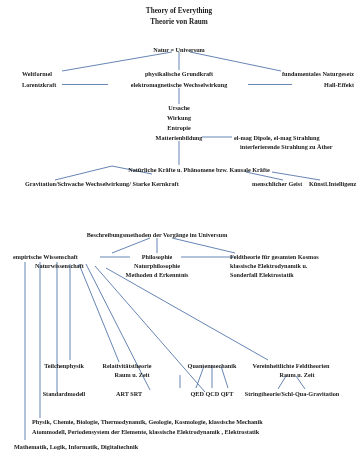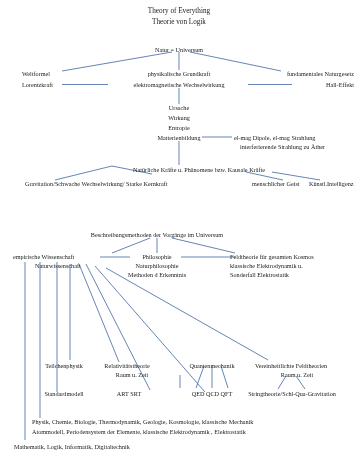--- a/index.html
+++ b/index.html
@@ -2,21 +2,21 @@
 <html><head>
 <meta charset="utf-8">
 <style>
   html,body{margin:0;padding:0;background:#ffffff;}
   body{
     width:358px;height:468px;position:relative;overflow:hidden;
     font-family:"Liberation Serif","DejaVu Serif",serif;
     color:#1a1a1a;
     -webkit-font-smoothing:antialiased;
   }
-  #canvas{position:absolute;inset:0;width:358px;height:468px;}
+  #canvas{position:absolute;inset:0;width:358px;height:468px;font-weight:bold;}
   #links{position:absolute;left:0;top:0;width:358px;height:468px;pointer-events:none;}
   .node{
     position:absolute;
     font-size:6.2px;
     line-height:8.6px;
     white-space:pre;
     color:#1a1a1a;
   }
   .node.c{transform:translateX(-50%);text-align:center;}
   .node.l{text-align:left;}
@@ -74,21 +74,21 @@
       <line x1="212" y1="366" x2="212" y2="388"></line>
       <line x1="221" y1="366" x2="228" y2="388"></line>
 
       <line x1="180" y1="375" x2="180" y2="388"></line>
 
       <line x1="286" y1="376" x2="278" y2="389"></line>
       <line x1="296" y1="376" x2="305" y2="389"></line>
     </g>
   </svg>
 
-  <div class="title"><span class="multi">Theory of Everything</span><span class="multi">Theorie von Logik</span></div>
+  <div class="title"><span class="multi">Theory of Everything</span><span class="multi">Theorie von Raum</span></div>
 
   <div class="node c" style="left:179px;top:46px;">Natur = Universum</div>
 
   <div class="node l" style="left:22px;top:70px;">Weltformel</div>
   <div class="node l" style="left:22px;top:81px;">Lorentzkraft</div>
 
   <div class="node c" style="left:179px;top:70px;">physikalische Grundkraft</div>
   <div class="node c" style="left:179px;top:81px;">elektromagnetische Wechselwirkung</div>
 
   <div class="node r" style="left:354px;top:70px;">fundamentales Naturgesetz</div>

